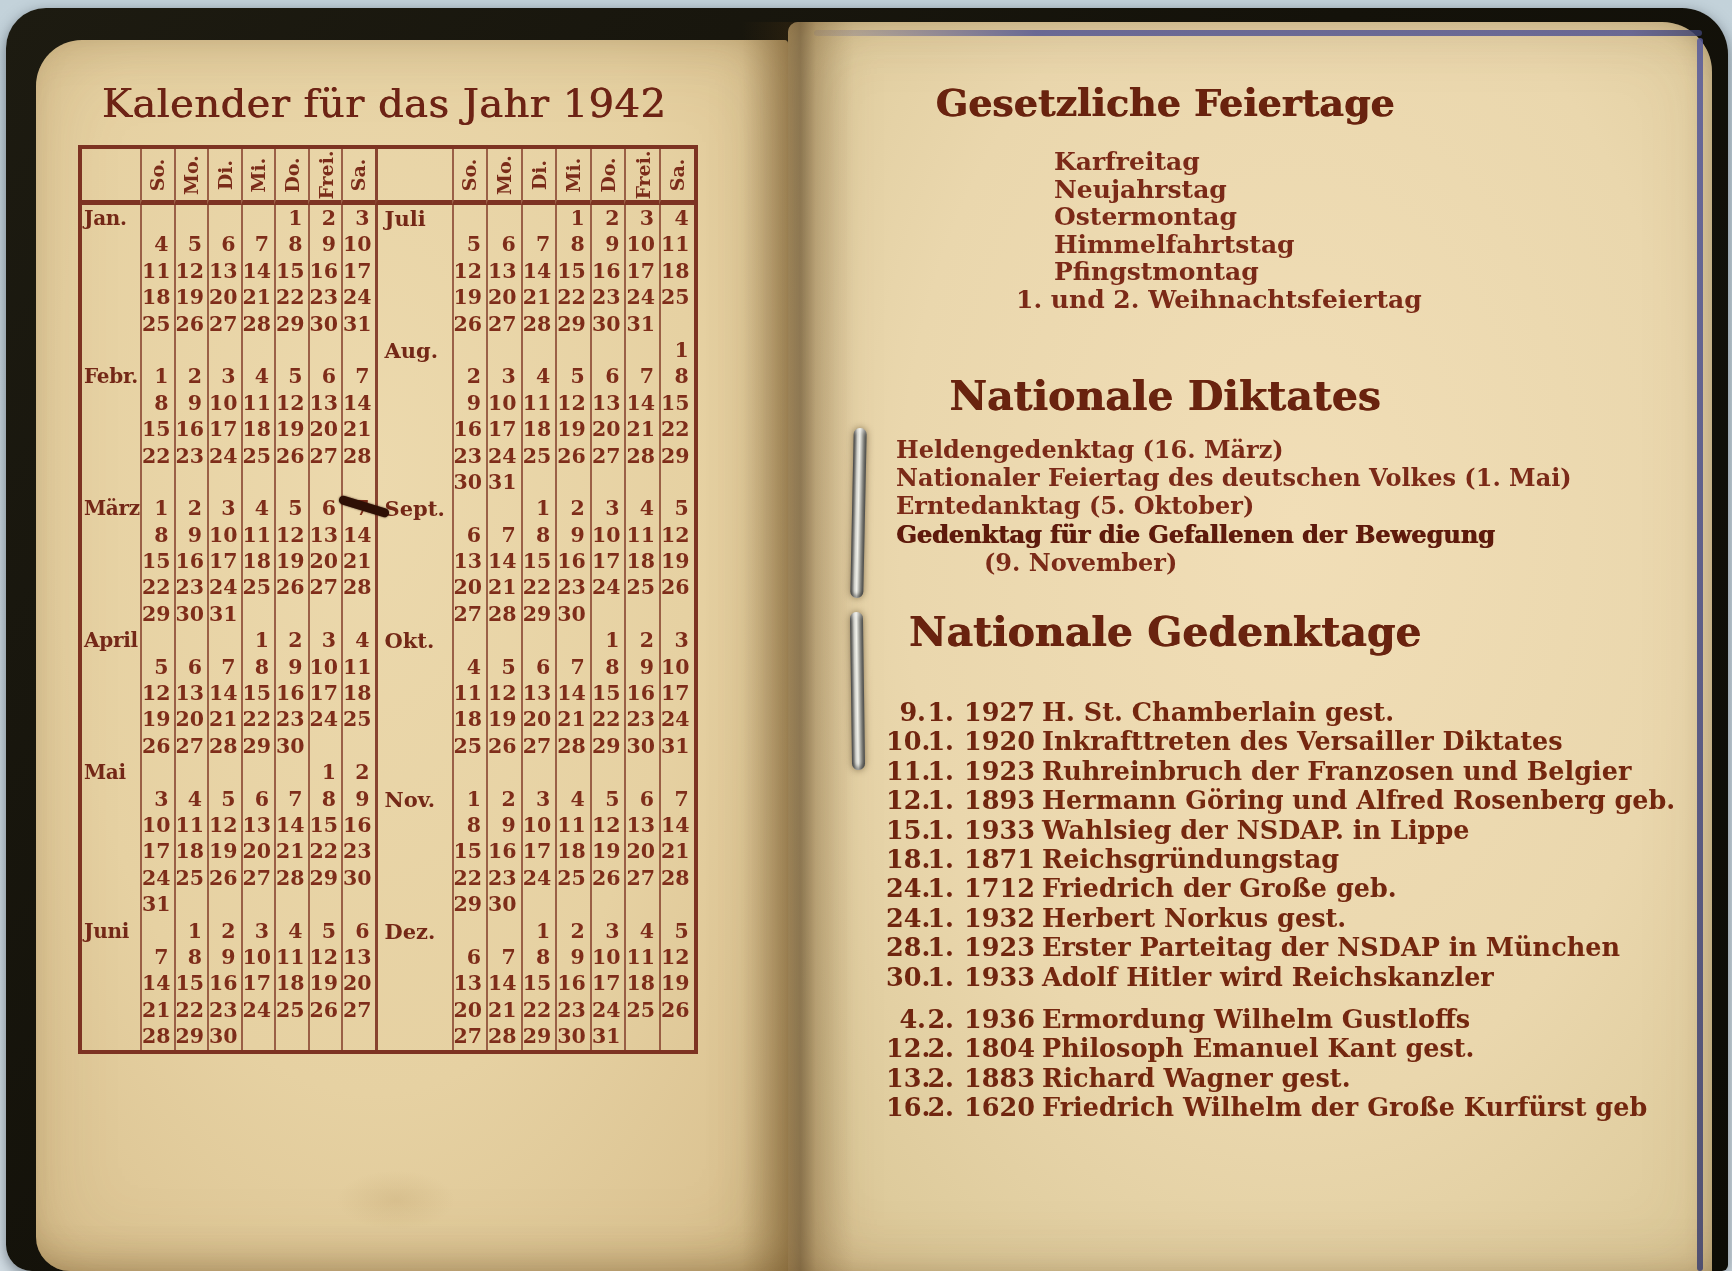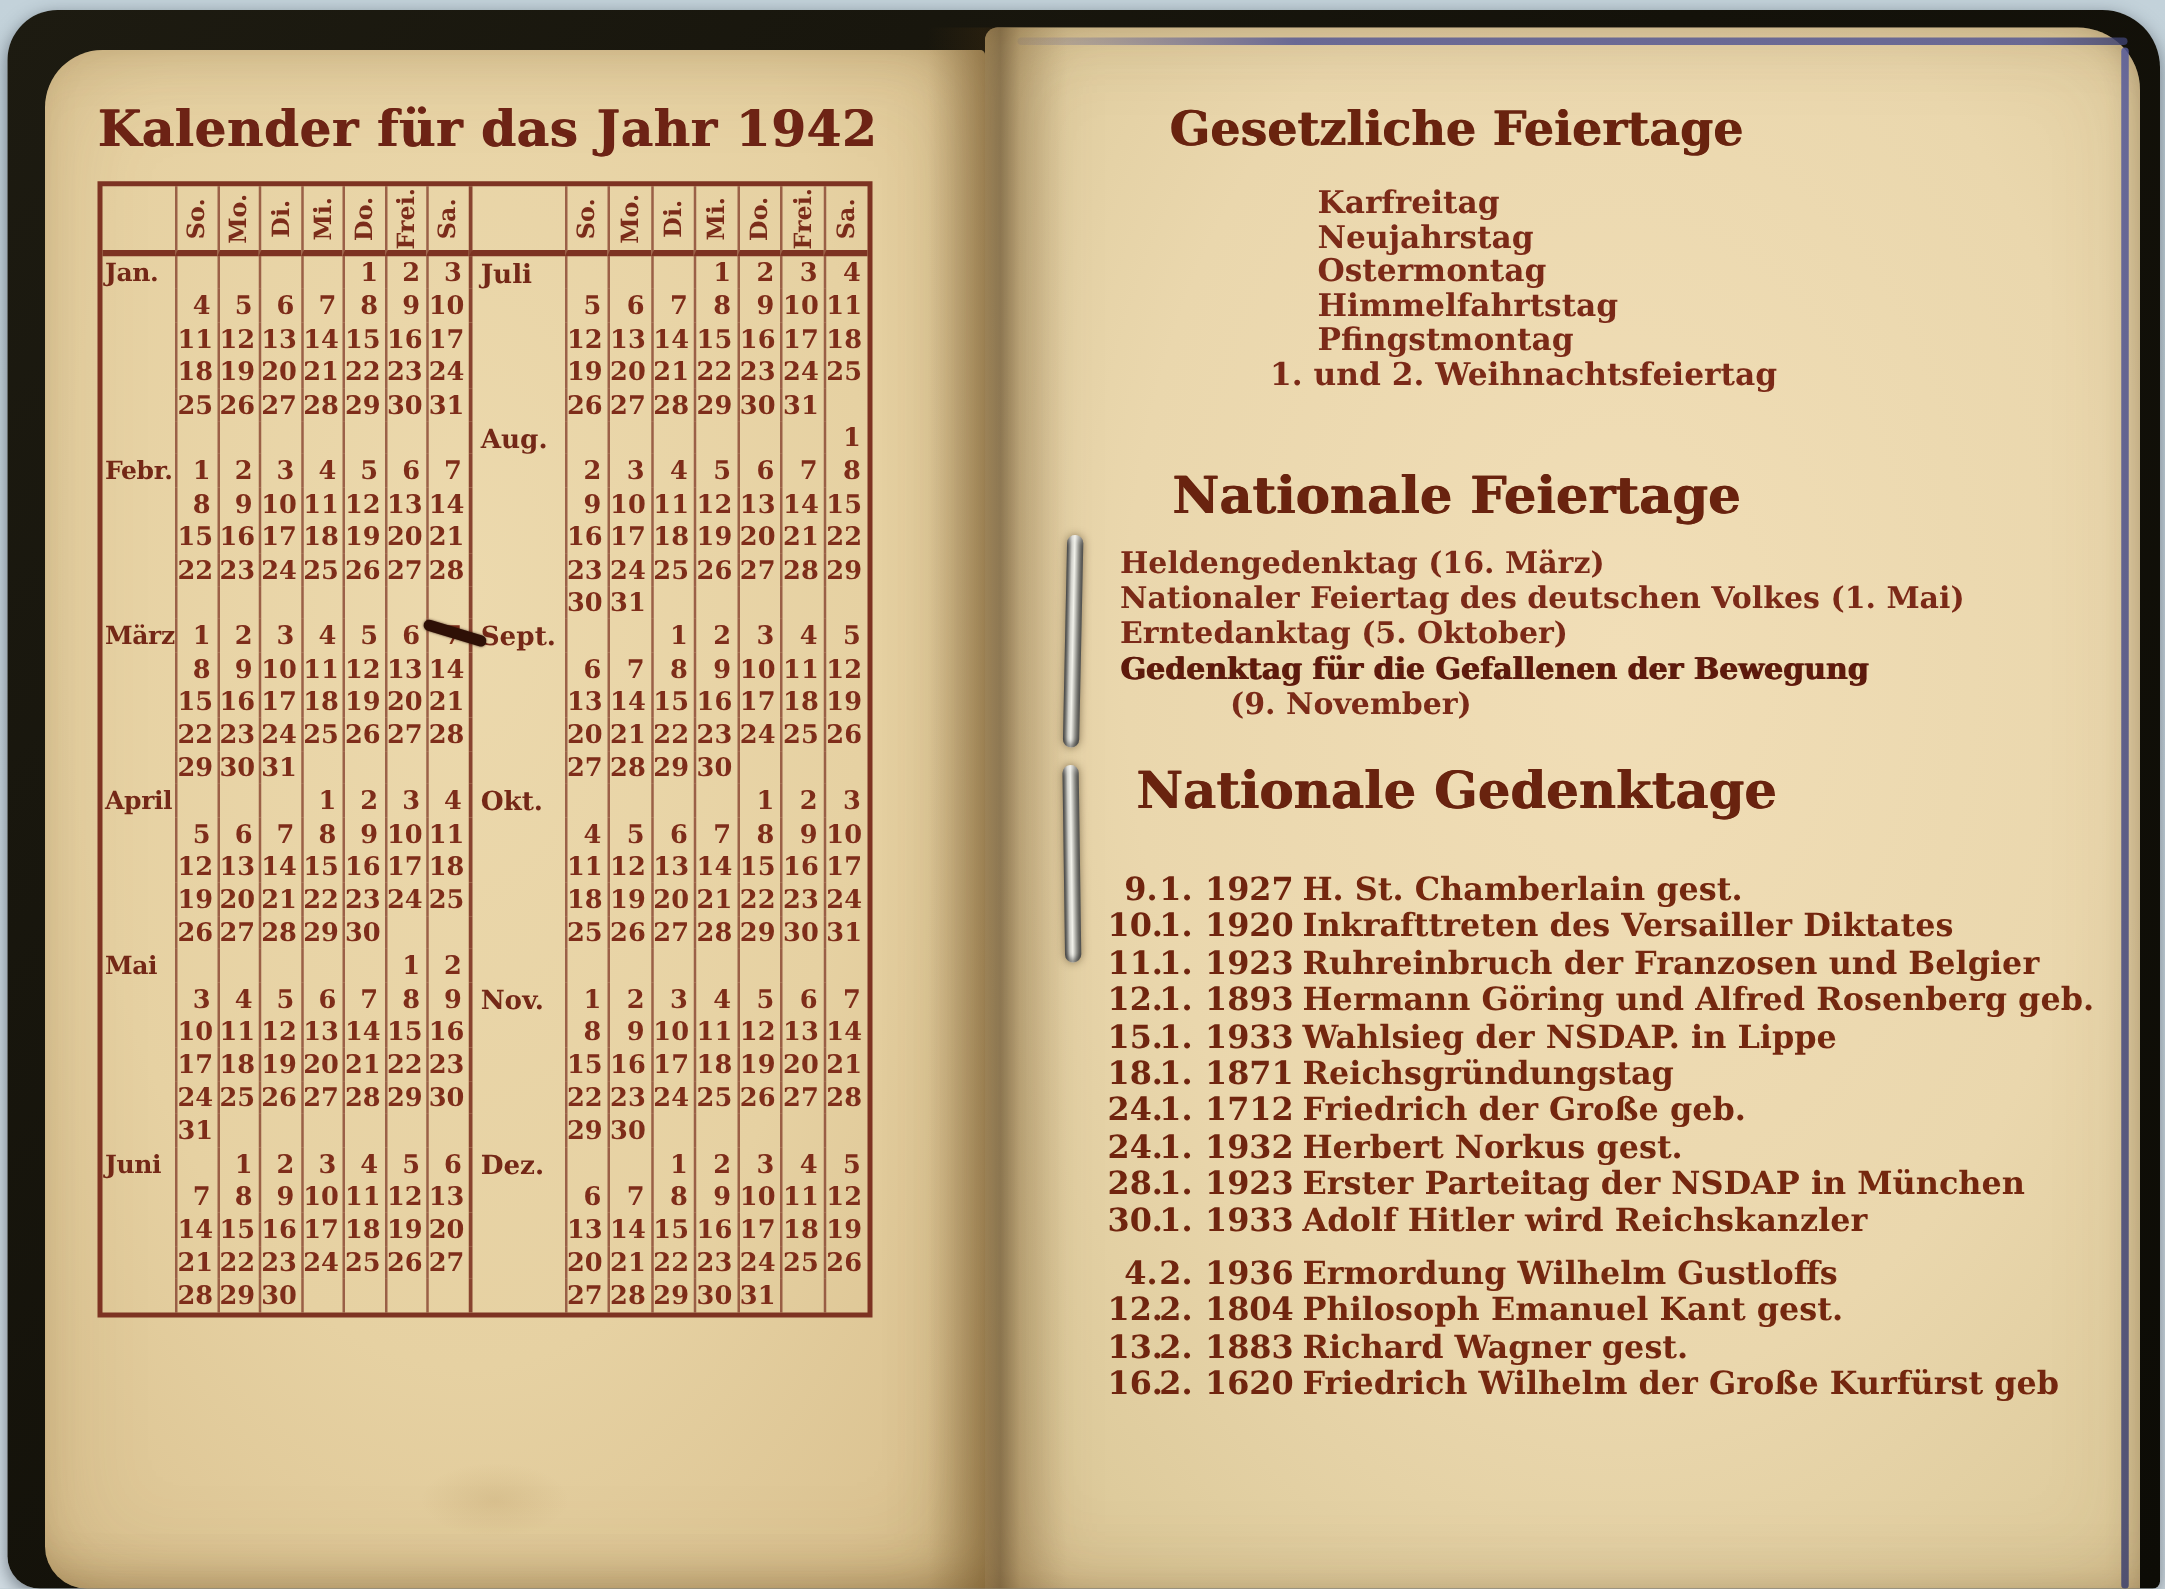--- a/index.html
+++ b/index.html
@@ -48,21 +48,21 @@
     box-shadow:0 0 7px rgba(60,40,15,.55), inset 0 3px 4px rgba(255,255,255,.35), inset 0 -3px 4px rgba(0,0,0,.4);
   }
   .staple.top { left:852px; top:428px; height:170px; transform:rotate(1.2deg); }
   .staple.bottom { left:851px; top:612px; height:158px; transform:rotate(-0.8deg); }
   .stain { position:absolute; border-radius:50%; pointer-events:none; }
   .stain.s2 { left:300px; top:1130px; width:120px; height:60px; background:radial-gradient(ellipse, rgba(140,100,40,.12), rgba(140,100,40,0) 70%); }
 
   
   .cal-title {
     position:absolute; left:42px; top:40px; width:612px; text-align:center;
-    font-size:40px; font-weight:bold; color:#6d2315; letter-spacing:.5px;
+    font-size:40px; font-weight:normal; color:#6d2315; letter-spacing:.5px;
     text-shadow:.7px 0 0 #6d2315;
     white-space:nowrap;
   }
   #cal-grid {
     position:absolute; left:42px; top:105px;
     display:grid;
     grid-template-columns:58px repeat(7,33.5px) 77px repeat(7,34.6px);
     grid-template-rows:56px repeat(32,26.4px);
     border:4px solid #7d3322;
   }
@@ -693,21 +693,21 @@
     <div id="legal-title" class="rp-h">Gesetzliche Feiertage</div>
     <div id="legal-list">
         <div class="legal-item">Karfreitag</div>
         <div class="legal-item">Neujahrstag</div>
         <div class="legal-item">Ostermontag</div>
         <div class="legal-item">Himmelfahrtstag</div>
         <div class="legal-item">Pfingstmontag</div>
         <div class="legal-item">1. und 2. Weihnachtsfeiertag</div>
       </div>
 
-    <div id="nat-title" class="rp-h">Nationale Feiertage</div>
+    <div id="nat-title" class="rp-h">Nationale Diktates</div>
     <div id="nat-list">
         <div class="nat-item">Heldengedenktag (16. März)</div>
         <div class="nat-item">Nationaler Feiertag des deutschen Volkes (1. Mai)</div>
         <div class="nat-item">Erntedanktag (5. Oktober)</div>
         <div class="nat-item bold">Gedenktag für die Gefallenen der Bewegung</div>
         <div class="nat-item indent">(9. November)</div>
       </div>
 
     <div id="mem-title" class="rp-h">Nationale Gedenktage</div>
     <div id="mem-list">

